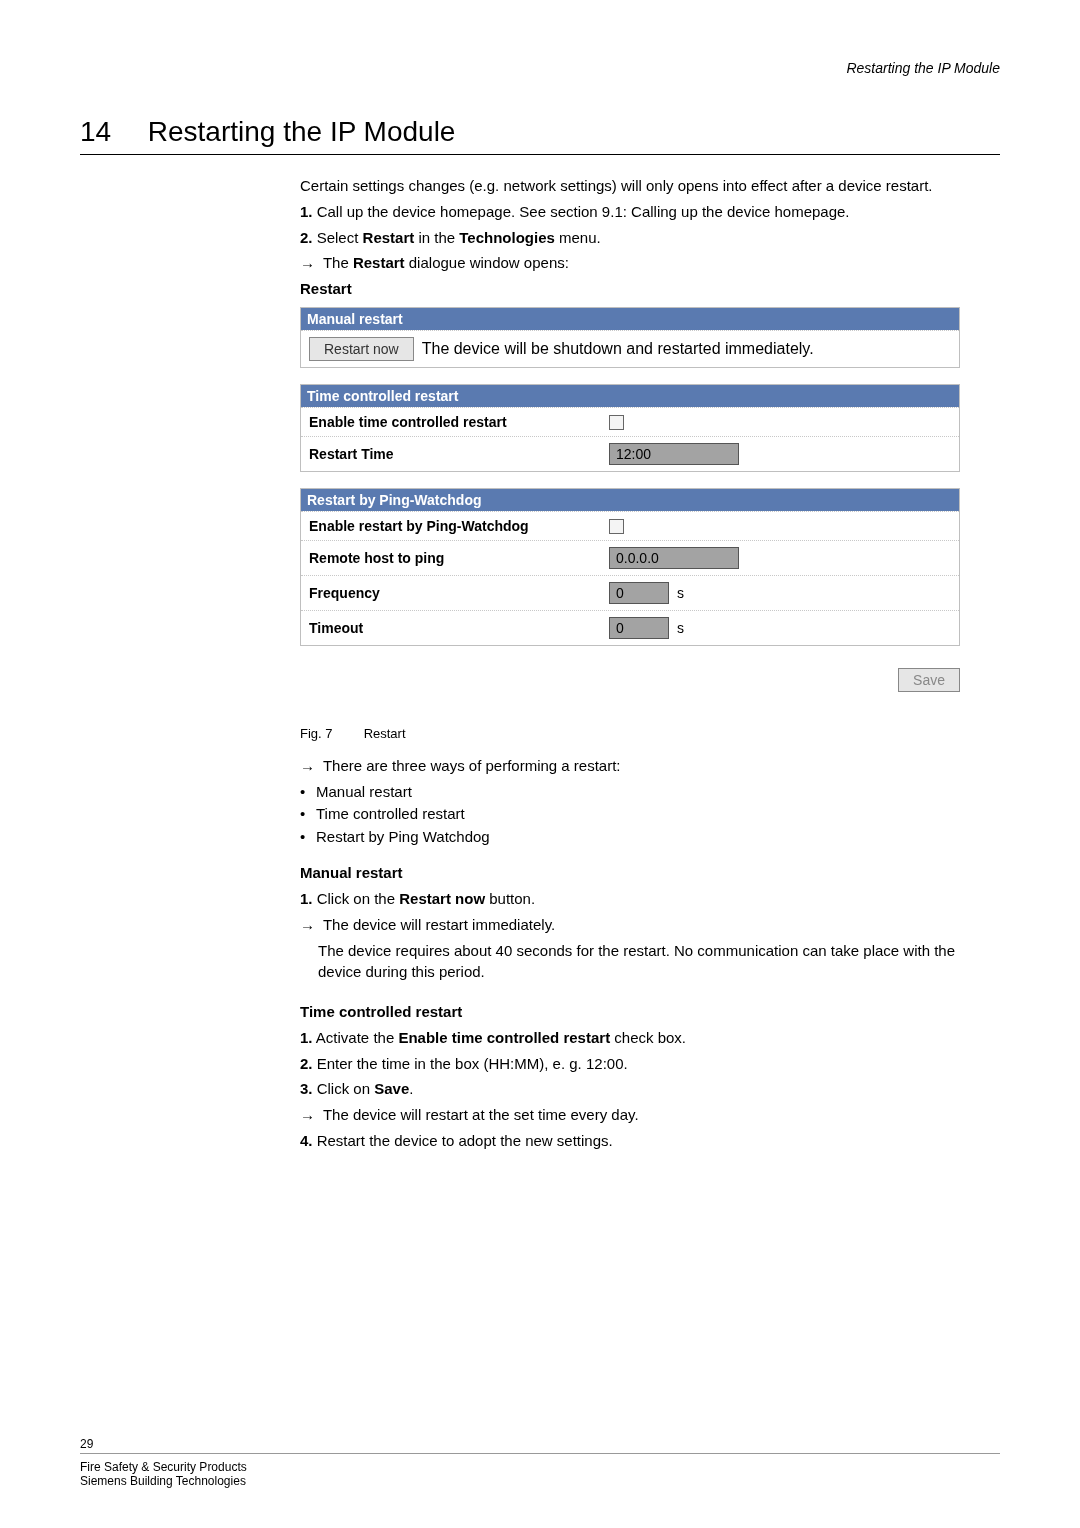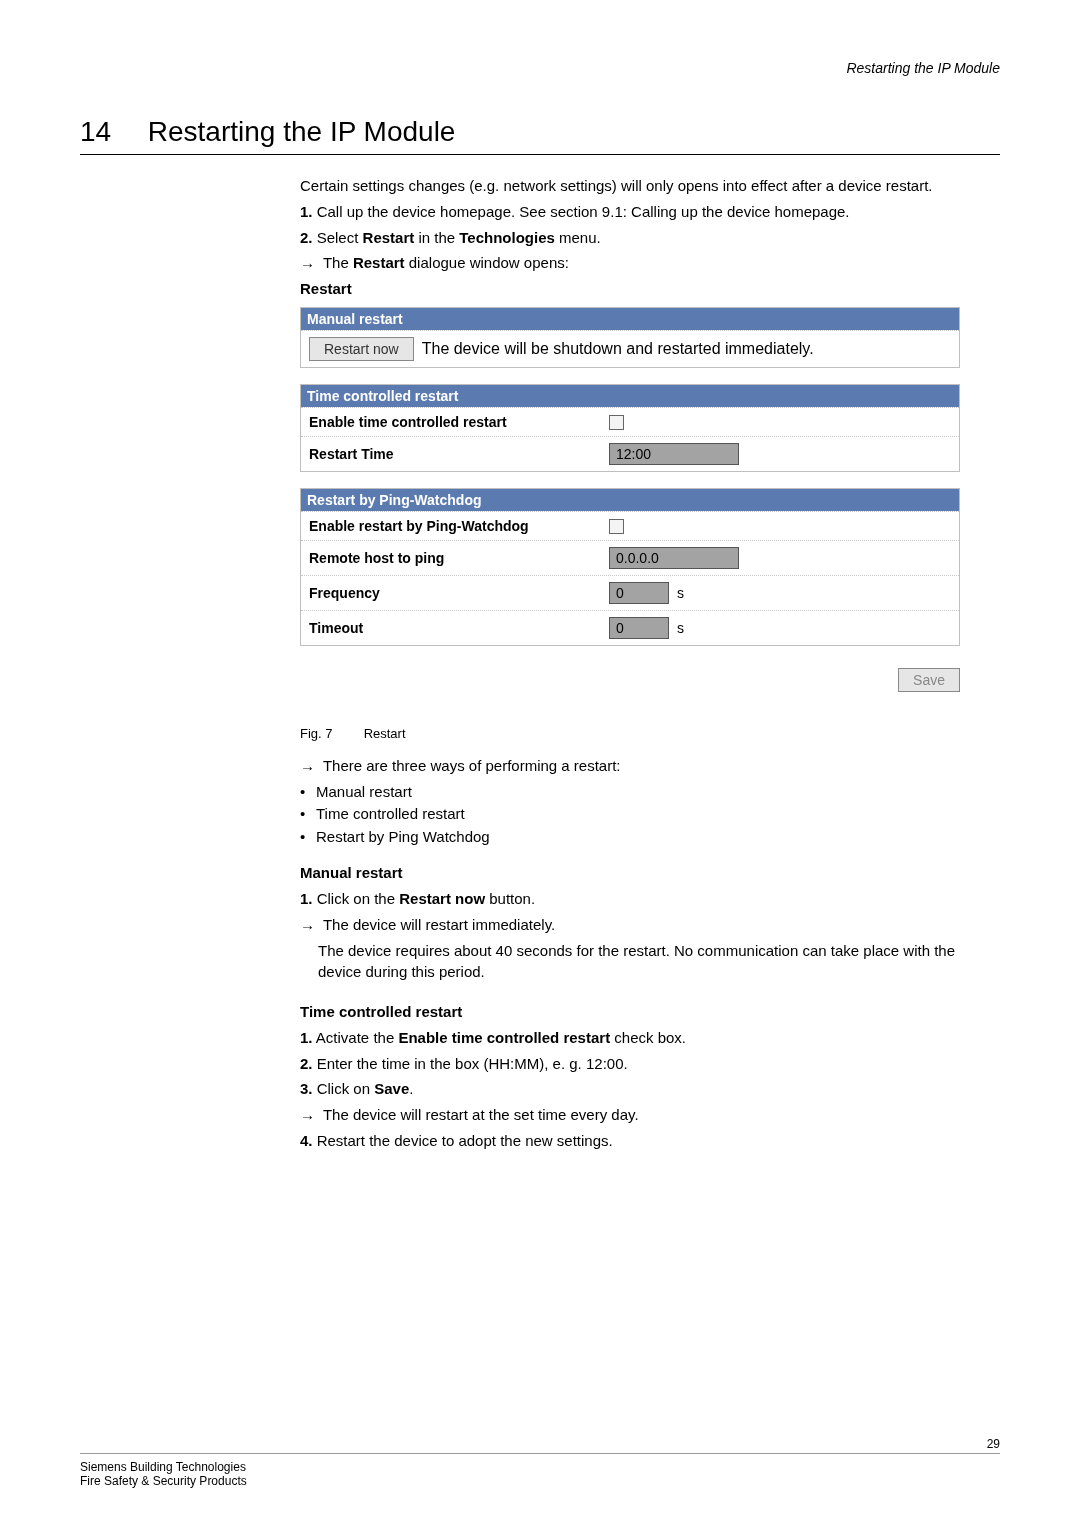--- a/index.html
+++ b/index.html
@@ -297,21 +297,21 @@
     <p class="para">
       <span class="arrow">→</span><span> The device will restart at the set time every day.</span>
     </p>
     <p class="para">
       <span class="step-num">4.</span><span> Restart the device to adopt the new settings.</span>
     </p>
 
   </div>
 
   <div class="footer-area">
-    <div class="footer-row" style="justify-content:flex-end;">
+    <div class="footer-row" style="">
       <span class="page-num">29</span>
     </div>
     <hr class="footer-hr">
+    <div class="footer-left">Fire Safety &amp; Security Products</div>
     <div class="footer-left">Siemens Building Technologies</div>
-    <div class="footer-left">Fire Safety &amp; Security Products</div>
   </div>
 
 </div>
 
 </body></html>

